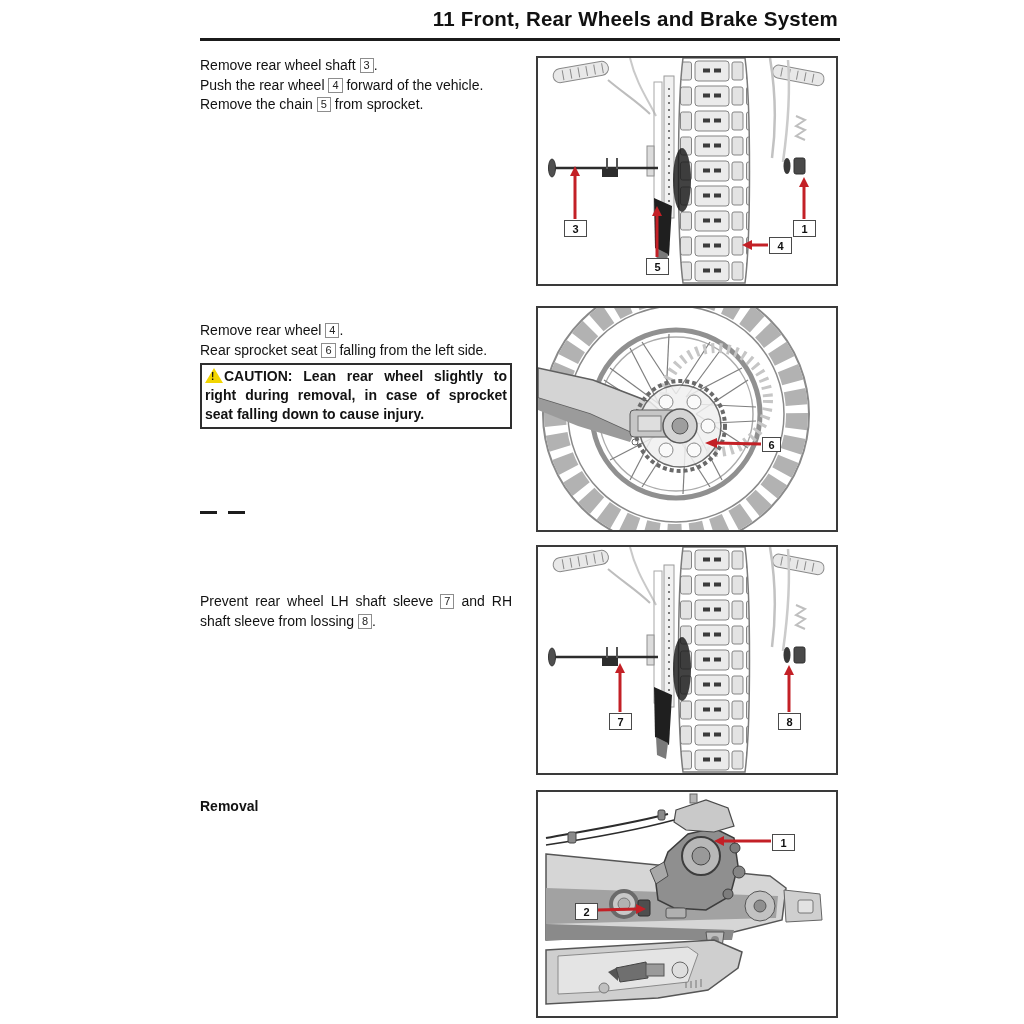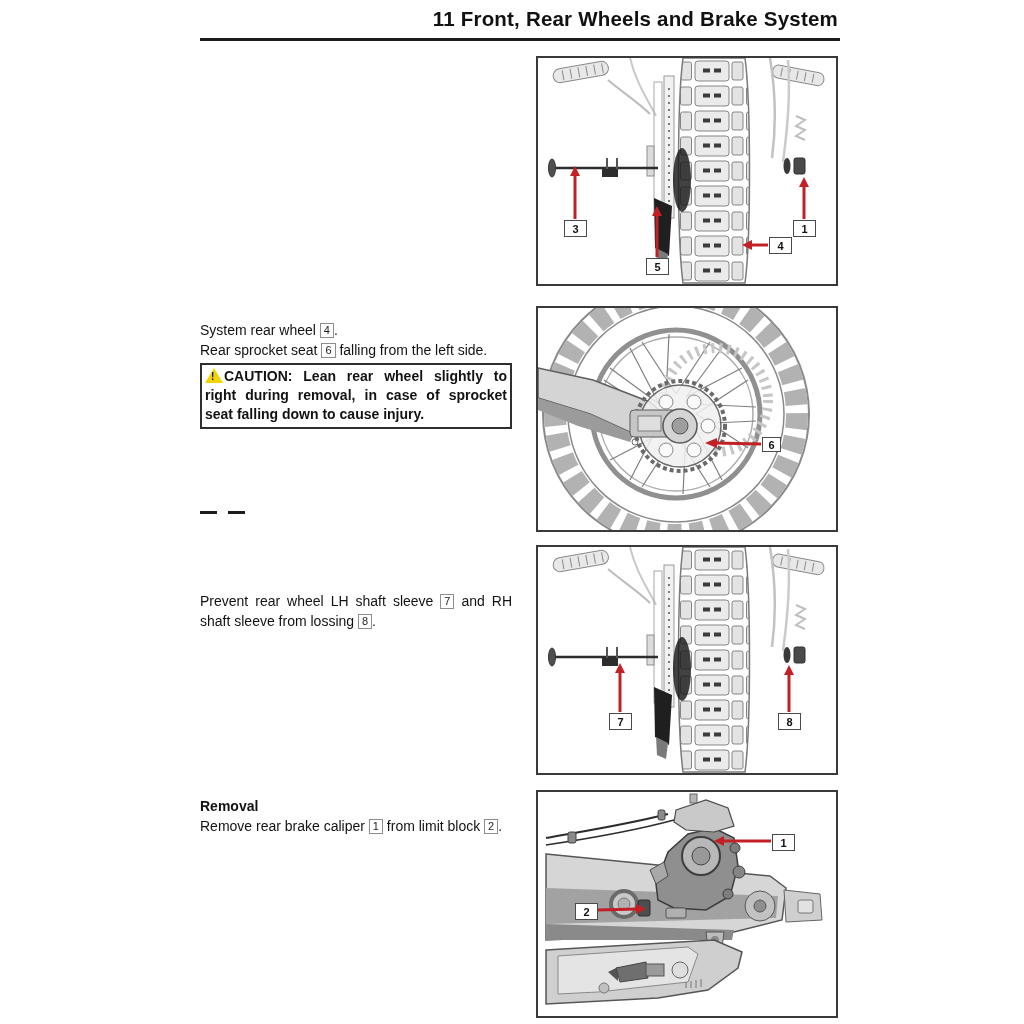--- a/index.html
+++ b/index.html
@@ -39,38 +39,42 @@
   .callout.sm{width:17px;height:13px;}
 </style>
 </head>
 <body>
 
 <div class="page">
 
   <div class="hdr-title">11 Front, Rear Wheels and Brake System</div>
   <div class="hdr-rule"></div>
 
+  <div class="tblock" style="top:56px;">
+    <p><span>Remove rear wheel shaft </span><span class="ref">3</span><span>.</span></p>
+    <p><span>Push the rear wheel </span><span class="ref">4</span><span> forward of the vehicle.</span></p>
+    <p><span>Remove the chain </span><span class="ref">5</span><span> from sprocket.</span></p>
+  </div>
 
   <div class="tblock" style="top:321px;">
-    <p><span>System rear wheel </span><span class="ref">4</span><span>.</span></p>
+    <p><span>Remove rear wheel </span><span class="ref">4</span><span>.</span></p>
     <p><span>Rear sprocket seat </span><span class="ref">6</span><span> falling from the left side.</span></p>
     <div class="caution">
       <span class="warn-tri"><span class="bang">!</span></span><span>CAUTION:</span><span> Lean rear wheel slightly to right during removal, in case of sprocket seat falling down to cause injury.</span>
     </div>
   </div>
 
   <div class="dashes"><i></i><i></i></div>
 
   <div class="tblock" style="top:592px;">
     <p><span>Prevent rear wheel LH shaft sleeve </span><span class="ref">7</span><span> and RH shaft sleeve from lossing </span><span class="ref">8</span><span>.</span></p>
   </div>
 
   <div class="tblock" style="top:797px;">
     <p class="h-sub">Removal</p>
-    <p><span>Remove rear brake caliper </span><span class="ref">1</span><span> from limit block </span><span class="ref">2</span><span>.</span></p>
   </div>
 
   <div class="fig" style="top:56px;height:230px;">
     <svg viewBox="0 0 298 226" preserveAspectRatio="none">
       <defs>
         <pattern id="treadP" width="66" height="25" patternUnits="userSpaceOnUse" x="141" y="2">
           <rect x="1.5" y="2" width="11" height="18" rx="2" fill="#e3e3e3" stroke="#858585"></rect>
           <rect x="16" y="1" width="34" height="20" rx="3" fill="#ebebeb" stroke="#858585"></rect>
           <rect x="24" y="8.5" width="7" height="4" fill="#3c3c3c"></rect>
           <rect x="35" y="8.5" width="7" height="4" fill="#3c3c3c"></rect>

